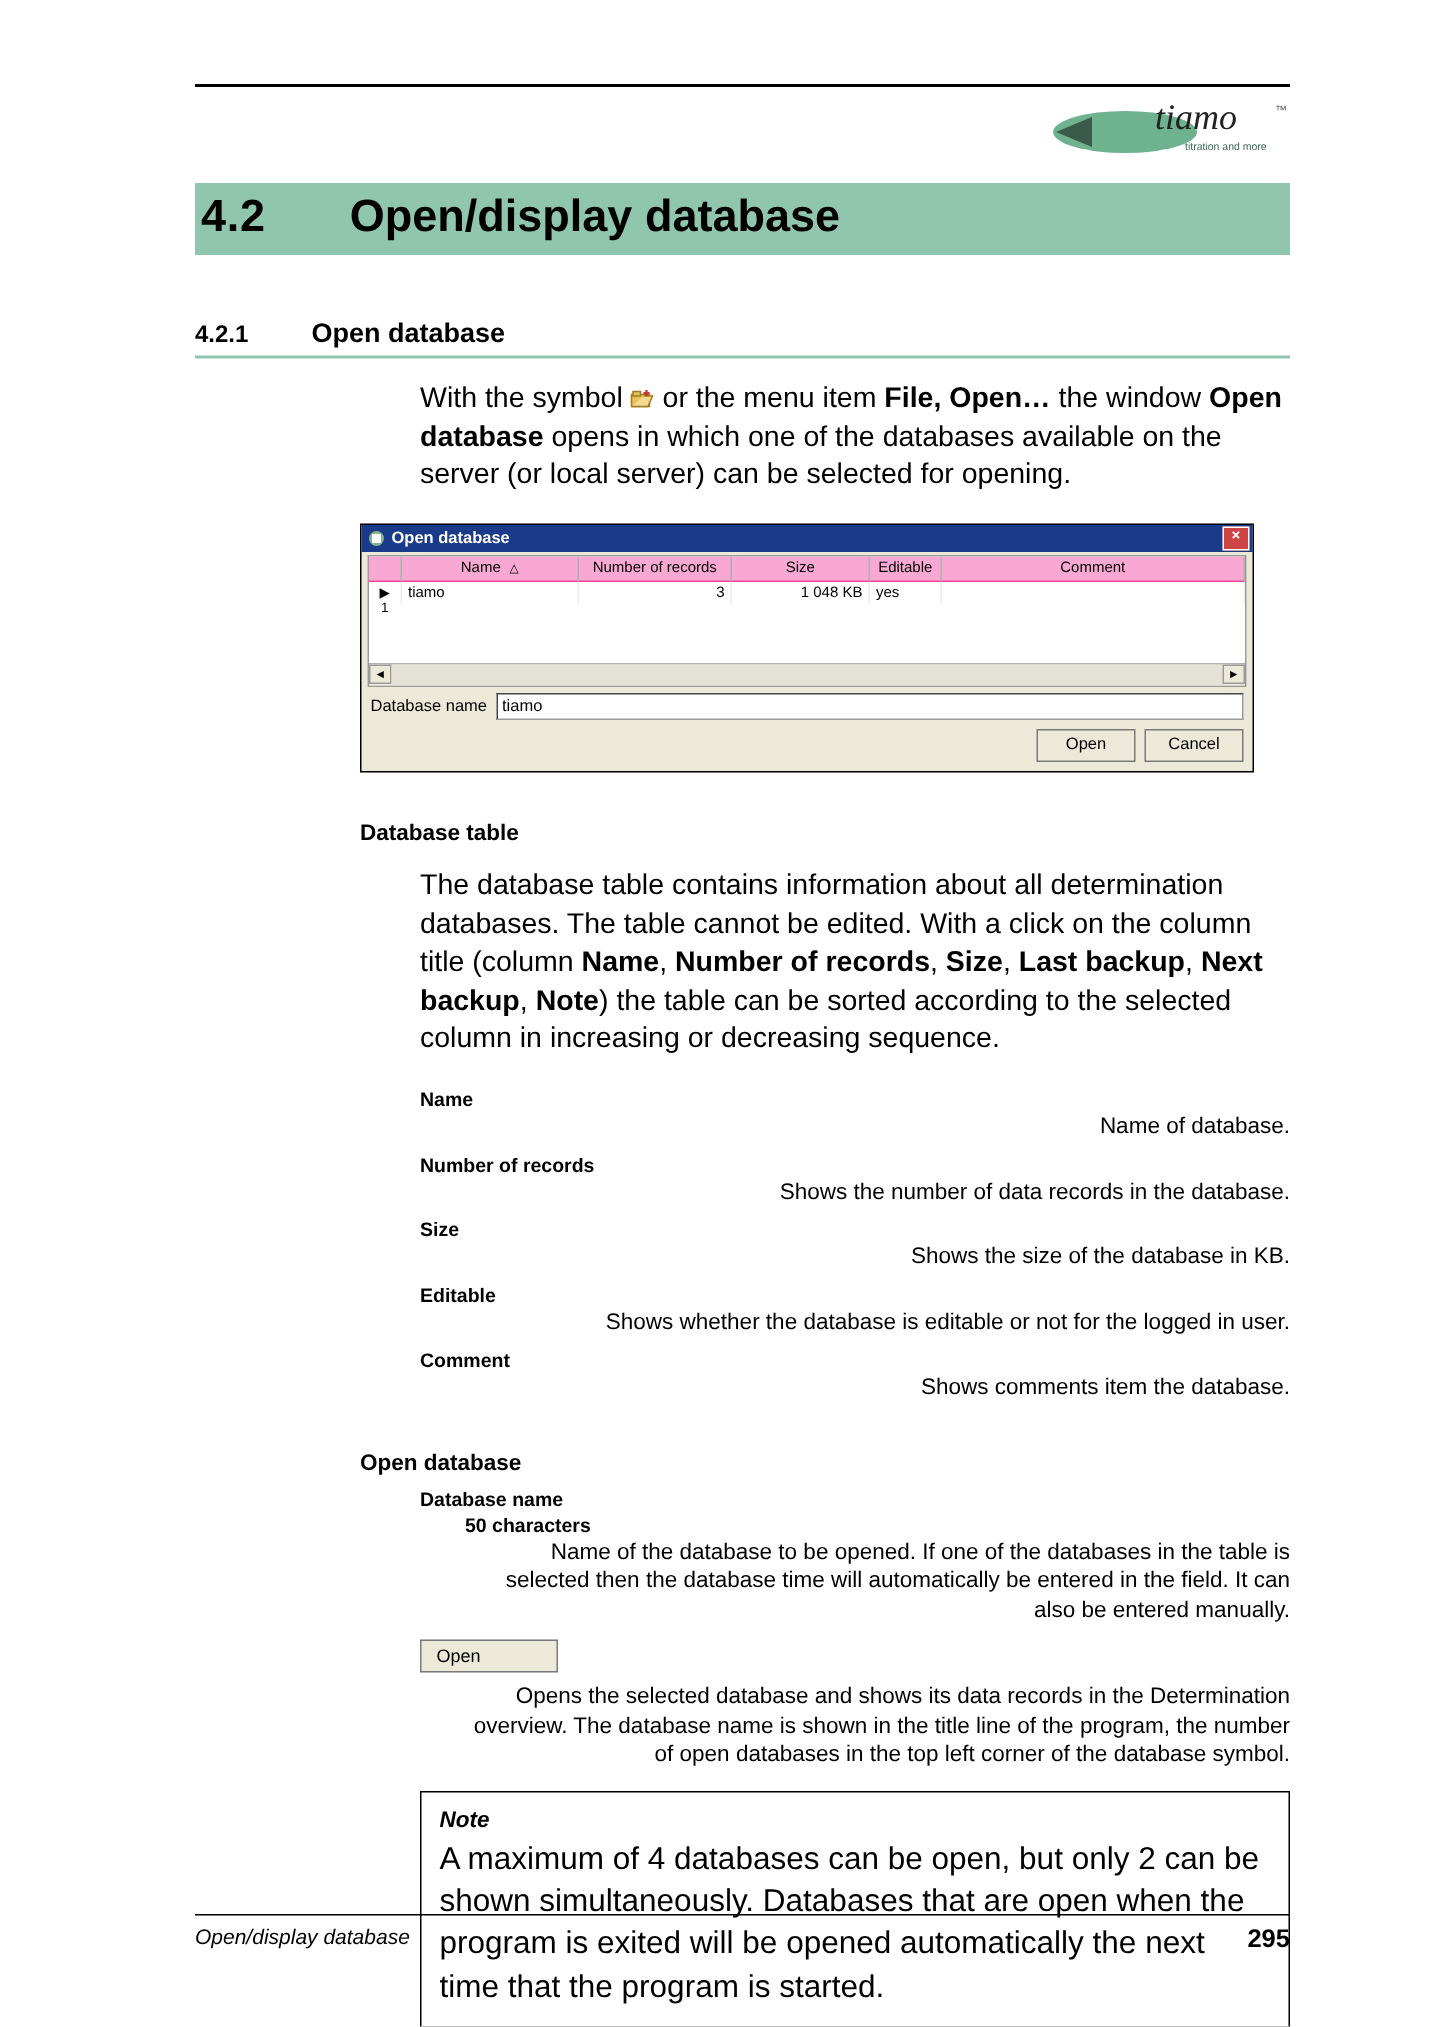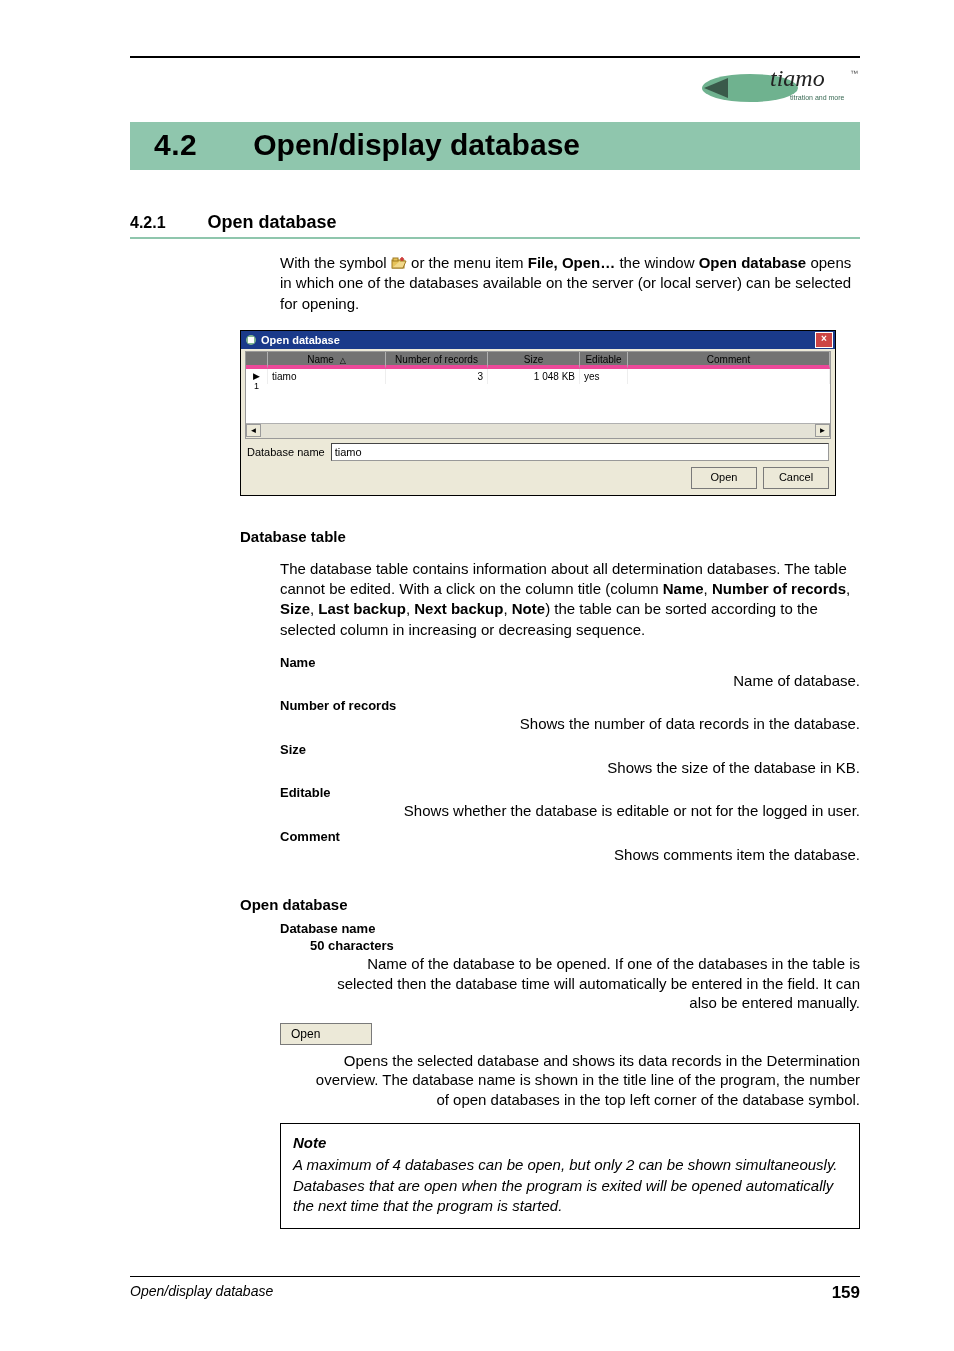--- a/index.html
+++ b/index.html
@@ -29,21 +29,21 @@
     position: absolute;
     top: 64px;
     right: 94px;
     width: 160px;
     height: 44px;
   }
   .brand svg { width: 100%; height: 100%; }
   .h1-bar {
     margin-top: 64px;
     background: #8fc6ad;
-    padding: 6px 10px 8px 24px;
+    padding: 6px 10px 8px 4px;
     display: flex;
     align-items: baseline;
   }
   .h1-num {
     font-family: Arial, Helvetica, sans-serif;
     font-weight: 900;
     font-size: 30px;
     letter-spacing: 0.5px;
     margin-right: 56px;
   }
@@ -66,21 +66,21 @@
   }
   .h2-title {
     font-weight: 700;
     font-size: 18px;
   }
   .body-col {
     margin-left: 150px;
     margin-right: 0;
   }
   .para {
-    font-size: 15px;
+    font-size: 19px;
     line-height: 1.35;
     margin-top: 14px;
   }
   .inline-icon {
     display: inline-block;
     vertical-align: -2px;
     width: 16px;
     height: 14px;
   }
   .bold { font-weight: 700; }
@@ -121,23 +121,23 @@
     height: 86px;
     border: 1px solid #999;
     position: relative;
     overflow: hidden;
   }
   .dlg-thead, .dlg-row {
     display: flex;
     font-size: 10px;
   }
   .dlg-thead > div {
-    background: #737373;
+    background: #f9a8d4;
     border-right: 1px solid #b0b0b0;
-    border-bottom: 4px solid #ec4899;
+    border-bottom: 1px solid #ec4899;
     padding: 2px 4px;
     box-sizing: border-box;
     height: 17px;
     text-align: center;
   }
   .dlg-row > div {
     padding: 2px 4px;
     box-sizing: border-box;
     border-right: 1px solid #eee;
     height: 15px;
@@ -247,22 +247,21 @@
     padding: 10px 12px 12px 12px;
     margin-left: 150px;
   }
   .note-title {
     font-weight: 700;
     font-style: italic;
     font-size: 15px;
     margin-bottom: 4px;
   }
   .note-body {
-    font-style: italic;
-    font-size: 15px;
+    font-size: 21px;
     line-height: 1.35;
   }
   .footer {
     position: absolute;
     left: 130px; right: 94px;
     bottom: 48px;
     border-top: 1px solid #000;
     padding-top: 6px;
     display: flex;
     justify-content: space-between;
@@ -398,15 +397,15 @@
     <div class="dd" style="margin-top:6px">Opens the selected database and shows its data records in the Determination overview. The database name is shown in the title line of the program, the number of open databases in the top left corner of the database symbol.</div>
   </div>
 
   <div class="note-box">
     <div class="note-title">Note</div>
     <div class="note-body">A maximum of 4 databases can be open, but only 2 can be shown simultaneously. Databases that are open when the program is exited will be opened automatically the next time that the program is started.</div>
   </div>
 
   <div class="footer">
     <span class="footer-left">Open/display database</span>
-    <span class="footer-right">159</span>
+    <span class="footer-right">295</span>
   </div>
 </div>
 
 </body></html>

